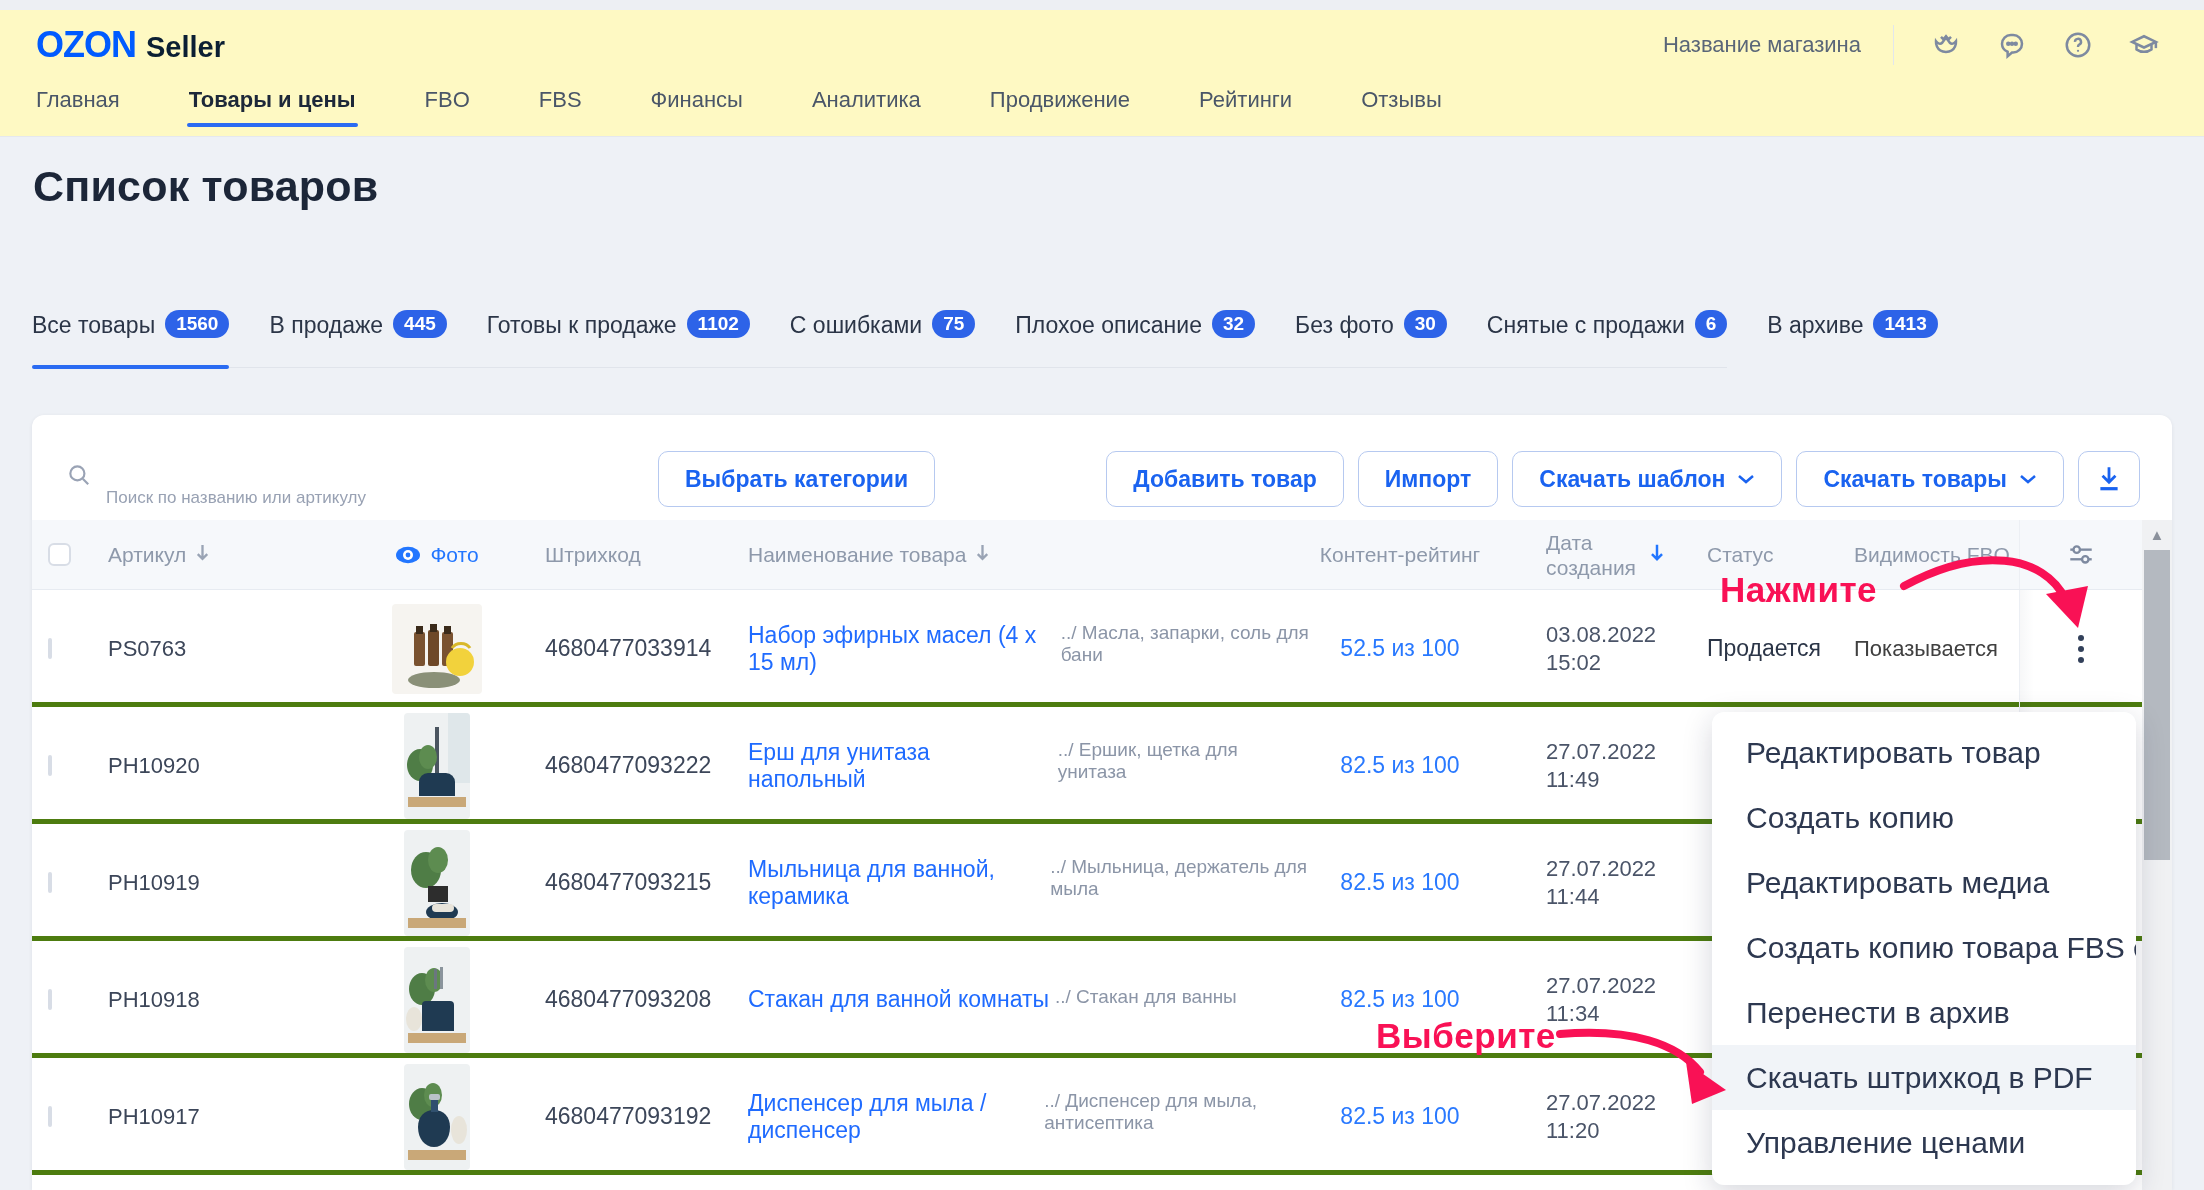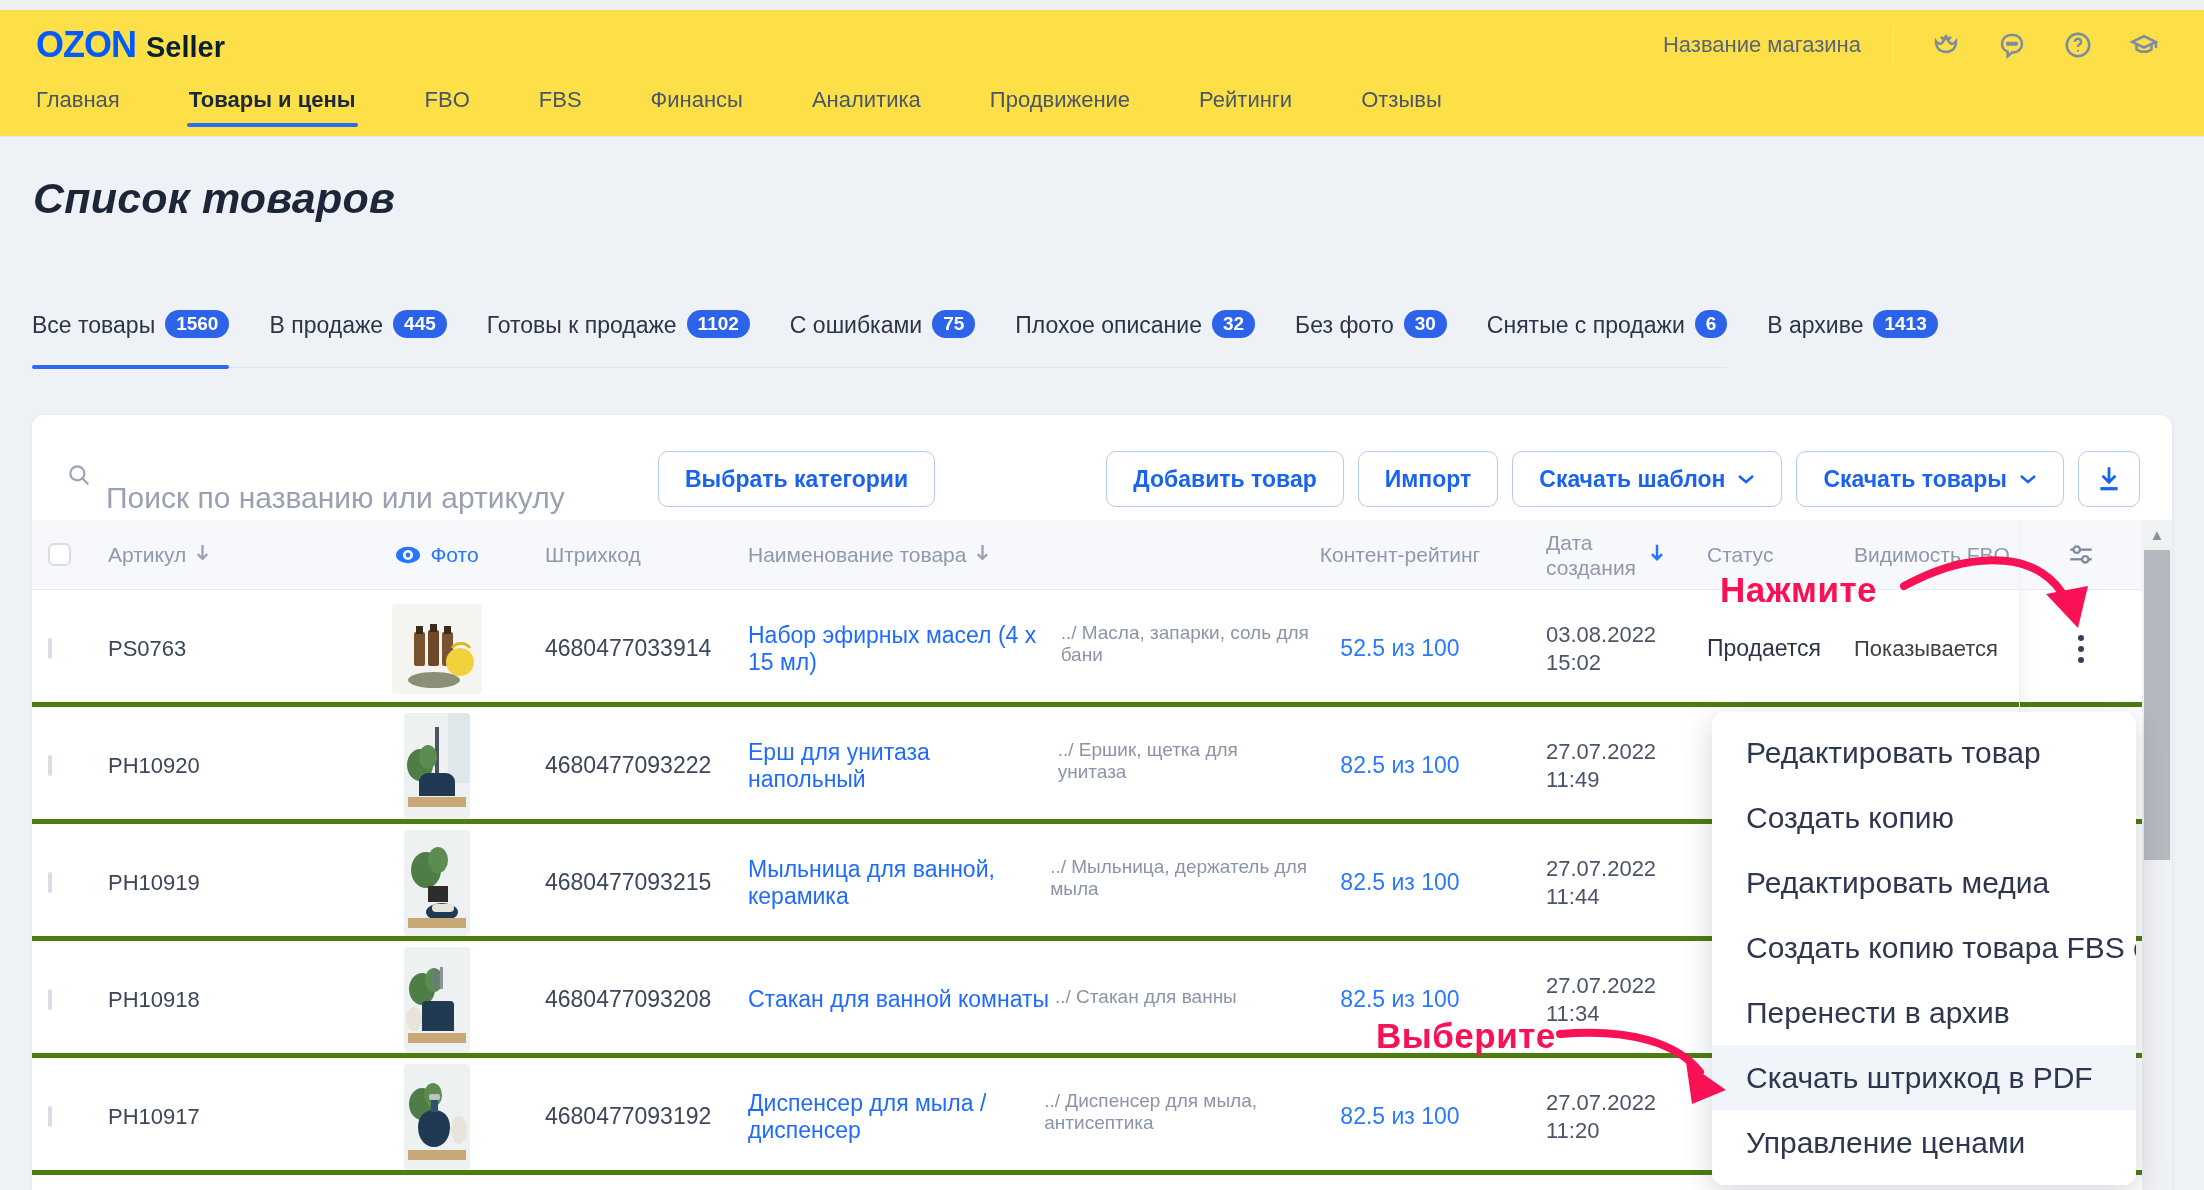--- a/index.html
+++ b/index.html
@@ -2,49 +2,49 @@
 <html><head>
 <meta charset="utf-8">
 <style>
   * { margin:0; padding:0; box-sizing:border-box; }
   html,body { width:2204px; height:1190px; }
   body { font-family:"Liberation Sans", sans-serif; background:#eef1f6; overflow:hidden; }
   .page { position:relative; width:2204px; height:1190px; }
 
   
   .topstrip { height:10px; background:#edeff3; }
-  .appbar { background:#fde047; height:127px; border-bottom:1px solid #e5e8ee; position:relative; }
+  .appbar { background:#fef9c3; height:127px; border-bottom:1px solid #e5e8ee; position:relative; }
   .appbar-row1 { display:flex; align-items:center; justify-content:space-between; height:64px; padding:6px 40px 0 36px; }
   .logo { display:flex; align-items:baseline; gap:10px; }
   .logo-ozon { color:#005bff; font-size:36px; font-weight:800; letter-spacing:-1px; }
   .logo-seller { color:#0b1f33; font-size:29px; font-weight:600; }
   .appbar-right { display:flex; align-items:center; gap:26px; }
   .store-name { color:#5a6678; font-size:22px; }
   .vdivider { width:1px; height:40px; background:#e2e6ec; margin:0 6px; }
   .hicon { width:40px; height:40px; display:flex; align-items:center; justify-content:center; cursor:pointer; }
   .hicon svg { stroke:#7e8aa0; fill:none; stroke-width:2; }
 
   .mainnav { display:flex; gap:69px; padding:0 0 0 36px; height:52px; align-items:center; }
   .nav-item { font-size:22px; color:#4a5668; cursor:pointer; position:relative; white-space:nowrap; }
   .nav-item.active { color:#1d2839; font-weight:700; }
   .nav-item.active::after { content:''; position:absolute; left:-2px; right:-2px; bottom:-14px; height:4px; border-radius:3px; background:#2a6bf2; }
 
   
-  .h1 { position:absolute; left:33px; top:174px; font-size:43px; font-weight:700; color:#1c2638; letter-spacing:.2px;font-style:italic; }
+  .h1 { position:absolute; left:33px; top:162px; font-size:43px; font-weight:700; color:#1c2638; letter-spacing:.2px; }
   .filters { position:absolute; left:32px; top:312px; width:1695px; height:56px; display:flex; gap:40px; border-bottom:1px solid #e0e4eb; }
   .ftab { display:flex; align-items:flex-start; gap:10px; font-size:23px; color:#2b3547; cursor:pointer; position:relative; padding-bottom:26px; white-space:nowrap; }
   .ftab .badge { background:#2d63e8; color:#fff; font-size:19px; font-weight:700; border-radius:999px; padding:3px 11px; line-height:22px; position:relative; top:-2px; }
   .ftab.active::after { content:''; position:absolute; left:0; right:0; bottom:-2px; height:4px; border-radius:3px; background:#2a6bf2; }
 
   
   .card { position:absolute; left:32px; top:415px; width:2140px; height:775px; background:#fff; border-radius:12px 12px 0 0; box-shadow:0 1px 4px rgba(16,24,40,.07); }
   .toolbar { display:flex; align-items:center; padding:24px 32px 0 32px; height:104px; }
   .searchbox { display:flex; align-items:center; gap:14px; width:560px; border-bottom:1px solid #cfd6e0; padding:6px 2px 14px 2px; }
   .searchbox svg { stroke:#9aa3b5; fill:none; stroke-width:2; flex:0 0 auto; }
-  .searchbox input { border:none; outline:none; font-size:30px; color:#3b82f6; width:100%; font-family:"Liberation Sans",sans-serif; background:transparent;margin-top:46px; }
+  .searchbox input { border:none; outline:none; font-size:17px; color:#3b82f6; width:100%; font-family:"Liberation Sans",sans-serif; background:transparent;margin-top:46px; }
   .searchbox input::placeholder { color:#98a1b3; }
   .btn { height:56px; border:1px solid #b6c9f0; border-radius:10px; background:#fff; color:#1a63f0; font-size:23px; font-weight:600; display:flex; align-items:center; gap:12px; padding:0 26px; cursor:pointer; white-space:nowrap; font-family:"Liberation Sans",sans-serif; }
   .btn svg { stroke:#1a63f0; fill:none; stroke-width:2.5; }
   .btn-categories { margin-left:34px; }
   .toolbar-spacer { flex:1; }
   .btn-group { display:flex; gap:14px; }
   .btn-dl { width:62px; justify-content:center; padding:0; }
 
   
   .grid { display:grid; grid-template-columns:56px 256px 186px 200px 580px 180px 185px 165px 179px 123px; align-items:center; }

